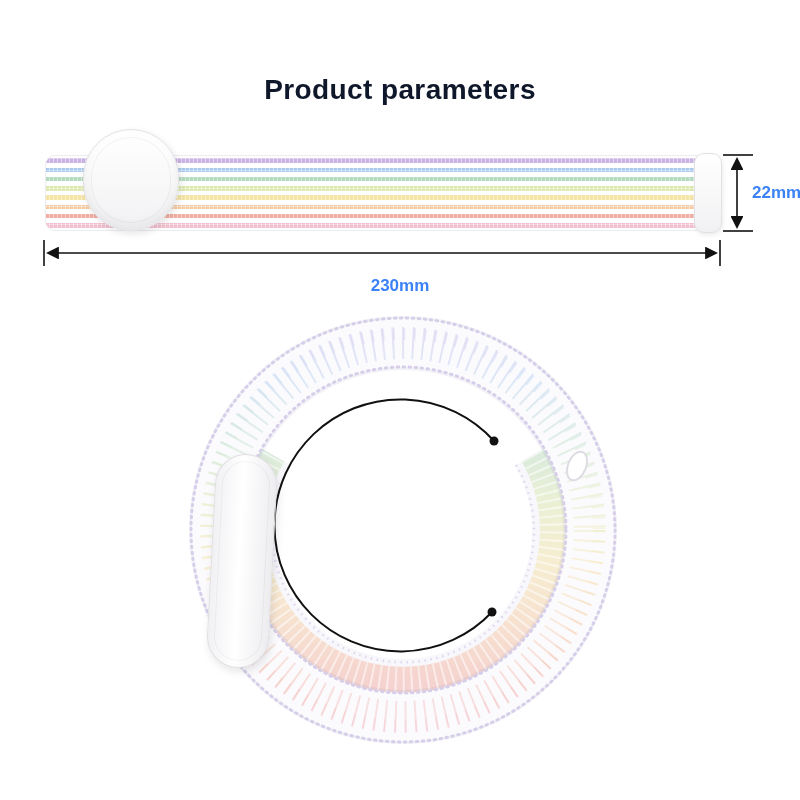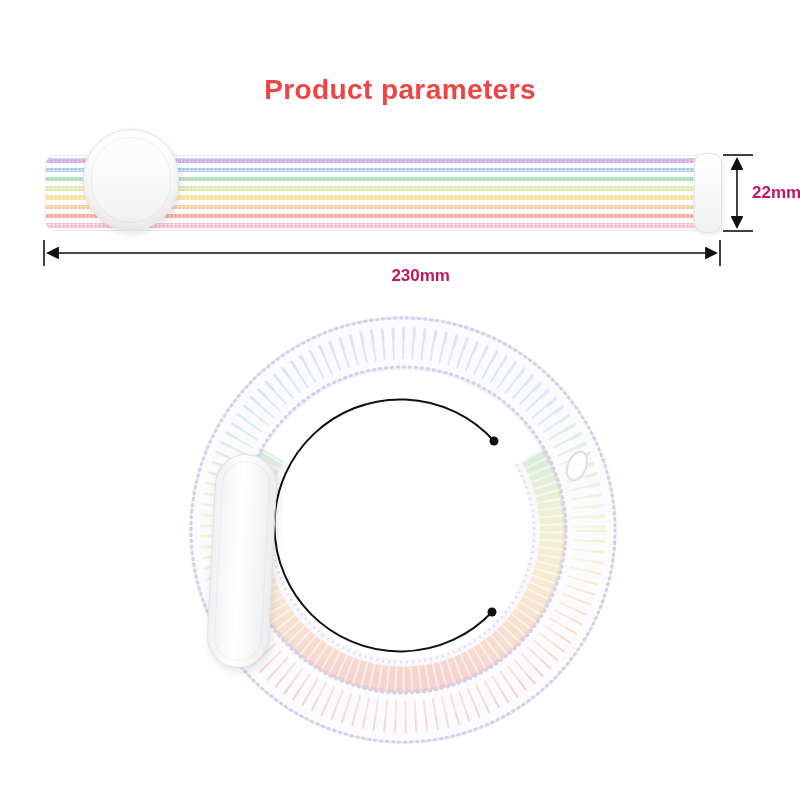--- a/index.html
+++ b/index.html
@@ -1,20 +1,20 @@
 <!DOCTYPE html>
 <html><head>
 <meta charset="utf-8">
 <style>
   html,body{margin:0;padding:0;background:#ffffff;}
   body{width:800px;height:800px;font-family:"Liberation Sans",sans-serif;color:#111;}
   .stage{position:relative;width:800px;height:800px;background:#fff;overflow:hidden;}
 
   .title{position:absolute;top:74px;left:0;width:800px;text-align:center;
-         font-size:28px;font-weight:700;letter-spacing:.4px;color:#ef4444;}
+         font-size:28px;font-weight:700;letter-spacing:.4px;color:#0f172a;}
 
   
   .strap{position:absolute;left:45px;top:155px;width:673px;height:76px;
          border-radius:10px;border:1px solid #ececee;box-sizing:border-box;z-index:1;}
   .strap-weave{position:absolute;inset:0;border-radius:10px;
          background:
            repeating-linear-gradient(90deg, rgba(255,255,255,0) 0 3px, rgba(255,255,255,.45) 3px 4px),
            repeating-linear-gradient(0deg, rgba(255,255,255,0) 0 5px, rgba(255,255,255,.35) 5px 6px);}
   .end-cap{position:absolute;left:694px;top:153px;width:28px;height:80px;z-index:2;
          background:linear-gradient(180deg,#ffffff,#f1f1f3);border:1px solid #e2e2e5;
@@ -30,23 +30,23 @@
   .loop-case{position:absolute;left:211px;top:454px;width:62px;height:214px;z-index:4;
          transform:rotate(3deg);
          background:linear-gradient(90deg,#f1f1f4,#ffffff 45%,#ededf0);
          border:1px solid #e0e0e3;border-radius:32px;box-sizing:border-box;
          box-shadow:2px 4px 9px rgba(0,0,0,.10);}
   .loop-case::before{content:"";position:absolute;inset:6px;border-radius:26px;
          border:1px solid rgba(0,0,0,.045);}
 
   .diagram-svg{position:absolute;left:0;top:0;width:800px;height:800px;z-index:2;pointer-events:none;}
 
-  .dim-label{position:absolute;font-weight:700;font-size:17px;color:#be185d;z-index:5;}
+  .dim-label{position:absolute;font-weight:700;font-size:17px;color:#3b82f6;z-index:5;}
   .label-width{left:752px;top:183px;}
-  .label-length{left:350px;top:266px;width:100px;text-align:right;}
+  .label-length{left:350px;top:276px;width:100px;text-align:center;}
   .label-range{left:303px;top:514px;width:200px;text-align:center;font-weight:600;z-index:5;}
 </style>
 </head>
 <body>
 
 <div class="stage" style="--ann: #111111; --edge: #d7cfea; --band: #fbfafd;">
 
   <div class="title">Product parameters</div>
 
   <div class="strap" style="background: linear-gradient(rgb(255, 255, 255) 0%, rgb(255, 255, 255) 3.25%, rgb(201, 178, 228) 3.25%, rgb(201, 178, 228) 9.25%, rgb(255, 255, 255) 9.25%, rgb(255, 255, 255) 15.75%, rgb(169, 201, 238) 15.75%, rgb(169, 201, 238) 21.75%, rgb(255, 255, 255) 21.75%, rgb(255, 255, 255) 28.25%, rgb(180, 219, 192) 28.25%, rgb(180, 219, 192) 34.25%, rgb(255, 255, 255) 34.25%, rgb(255, 255, 255) 40.75%, rgb(220, 233, 174) 40.75%, rgb(220, 233, 174) 46.75%, rgb(255, 255, 255) 46.75%, rgb(255, 255, 255) 53.25%, rgb(244, 228, 166) 53.25%, rgb(244, 228, 166) 59.25%, rgb(255, 255, 255) 59.25%, rgb(255, 255, 255) 65.75%, rgb(246, 203, 164) 65.75%, rgb(246, 203, 164) 71.75%, rgb(255, 255, 255) 71.75%, rgb(255, 255, 255) 78.25%, rgb(242, 174, 163) 78.25%, rgb(242, 174, 163) 84.25%, rgb(255, 255, 255) 84.25%, rgb(255, 255, 255) 90.75%, rgb(243, 191, 206) 90.75%, rgb(243, 191, 206) 96.75%, rgb(255, 255, 255) 96.75%, rgb(255, 255, 255) 100%);">

